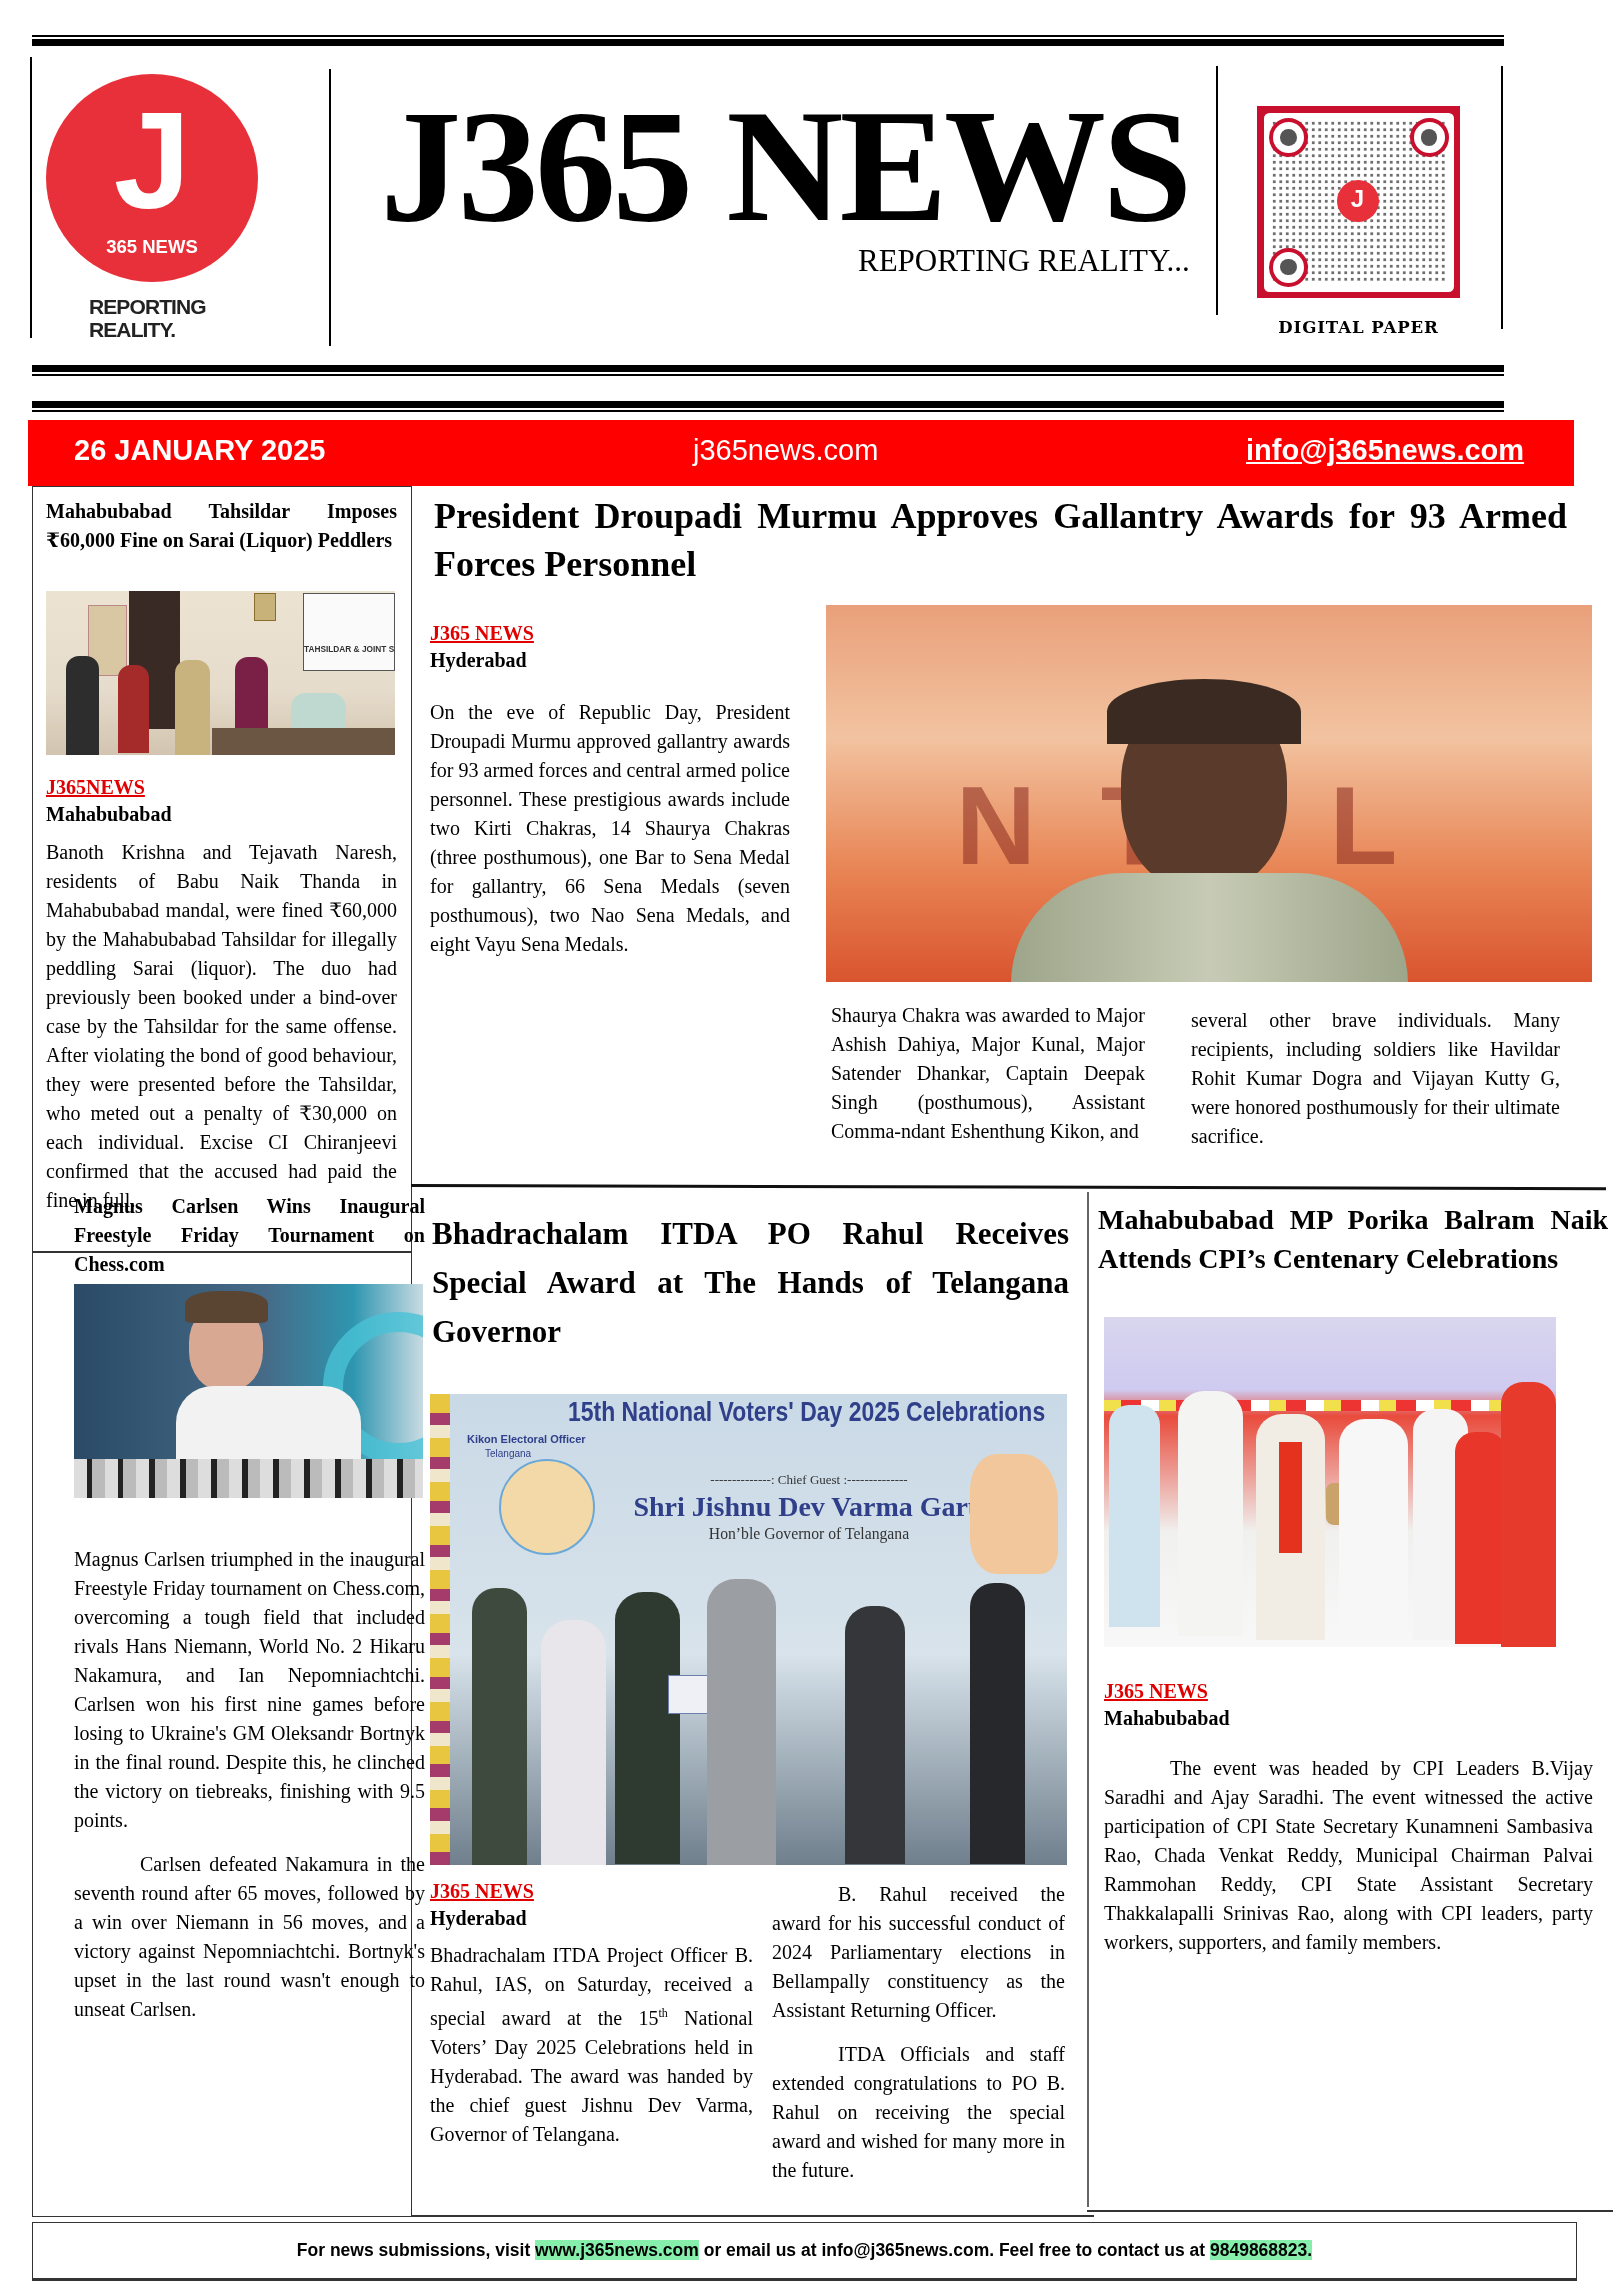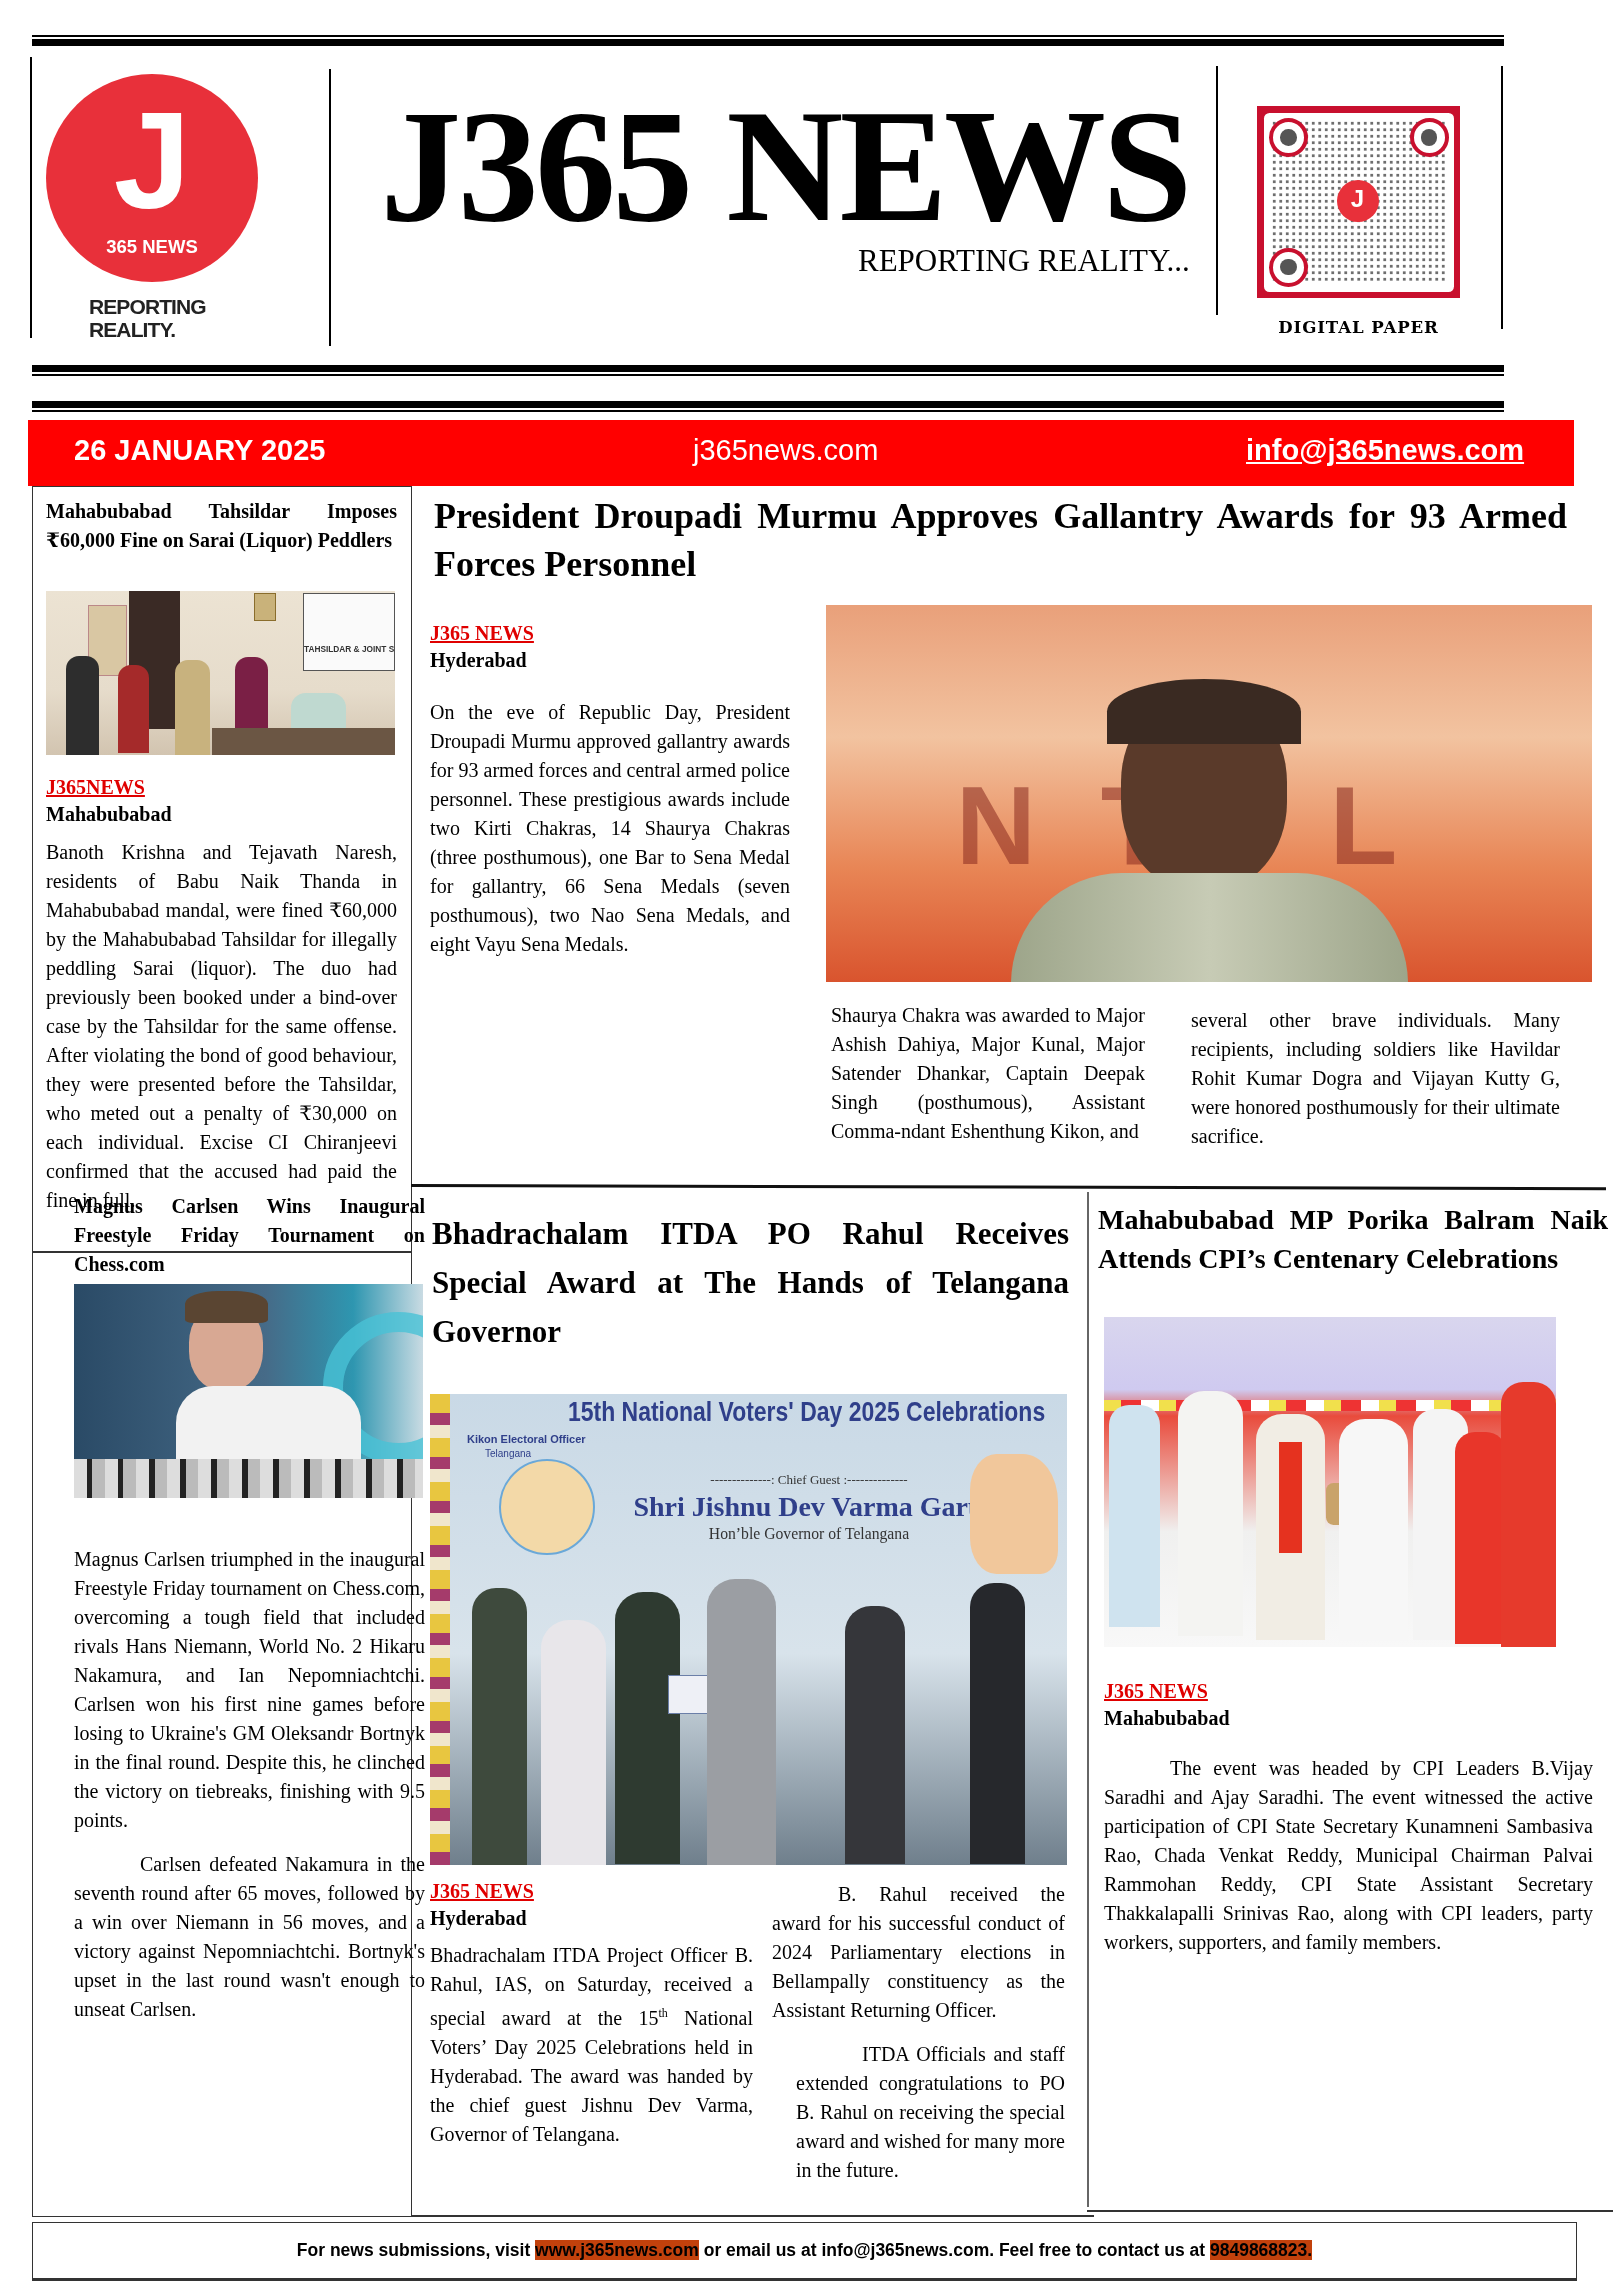--- a/index.html
+++ b/index.html
@@ -26,21 +26,21 @@
   .redbar span{position:absolute;top:14px;font-size:29px;}
   .box{position:absolute;border:1.8px solid #333;}
   .hl{font-weight:bold;text-align:justify;text-align-last:left;}
   .body{font-size:20px;line-height:29px;text-align:justify;}
   .indent{text-indent:66px;}
   .src{color:#e00000;font-weight:bold;text-decoration:underline;font-size:20px;line-height:26px;}
   .loc{font-weight:bold;font-size:20px;line-height:28px;}
   .photo{position:absolute;overflow:hidden;}
   .sep{position:absolute;height:1.8px;background:#333;}
   .footer{position:absolute;left:32px;top:2222px;width:1543px;height:55px;border:1.8px solid #333;border-bottom:3.7px solid #333;font-family:"Liberation Sans","DejaVu Sans",sans-serif;font-weight:bold;font-size:17.5px;text-align:center;line-height:54px;}
-  .hlt{background:#c2410c;}
+  .hlt{background:#86efac;}
 </style>
 </head>
 <body>
 
 <div class="rule-thin" style="top:35px;"></div>
 <div class="rule-thick" style="top:39px;"></div>
 
 <div class="vline" style="left:30px;top:57px;height:281px;"></div>
 <div class="vline" style="left:329px;top:69px;height:277px;"></div>
 <div class="vline" style="left:1216px;top:66px;height:249px;"></div>
@@ -161,21 +161,21 @@
 
 <div class="abs" style="left:430px;top:1878px;width:323px;">
   <div class="src">J365 NEWS</div>
   <div class="loc">Hyderabad</div>
   <div class="body" style="margin-top:9.2px;">
     <span>Bhadrachalam ITDA Project Officer B. Rahul, IAS, on Saturday, received a special award at the 15</span><sup style="font-size:12px;font-weight:normal;">th</sup><span> National Voters’ Day 2025 Celebrations held in Hyderabad. The award was handed by the chief guest Jishnu Dev Varma, Governor of Telangana.</span>
   </div>
 </div>
 <div class="abs" style="left:772px;top:1880px;width:293px;">
   <div class="body indent">B. Rahul received the award for his successful conduct of 2024 Parliamentary elections in Bellampally constituency as the Assistant Returning Officer.</div>
-  <div class="body indent" style="margin-top:14.8px;margin-left:24px;">ITDA Officials and staff extended congratulations to PO B. Rahul on receiving the special award and wished for many more in the future.</div>
+  <div class="body indent" style="margin-top:14.8px;">ITDA Officials and staff extended congratulations to PO B. Rahul on receiving the special award and wished for many more in the future.</div>
 </div>
 
 <div class="vline" style="left:1087px;top:1192px;height:1015px;background:#666;"></div>
 
 <div class="hl abs" style="left:1098px;top:1200px;width:510px;font-size:28px;line-height:39px;">Mahabubabad MP Porika Balram Naik Attends CPI’s Centenary Celebrations</div>
 
 <div class="photo" style="left:1104px;top:1317px;width:452px;height:330px;background:linear-gradient(180deg,#d9d6ee 0%,#cfcaf0 22%,#e94b3c 30%,#f0f0ef 65%,#f8f8f8 100%);">
   <div class="abs" style="left:0;top:83px;width:452px;height:11px;background:repeating-linear-gradient(90deg,#f1e04c 0 16.6px,#e33 16.6px 37px,#fff 37px 55px);"></div>
   <div class="abs" style="left:4.6px;top:88px;width:51px;height:222px;background:#cfe3ef;border-radius:20px 20px 0 0;"></div>
   <div class="abs" style="left:74px;top:74px;width:65px;height:245px;background:#f4f4f2;border-radius:26px 26px 0 0;"></div>

